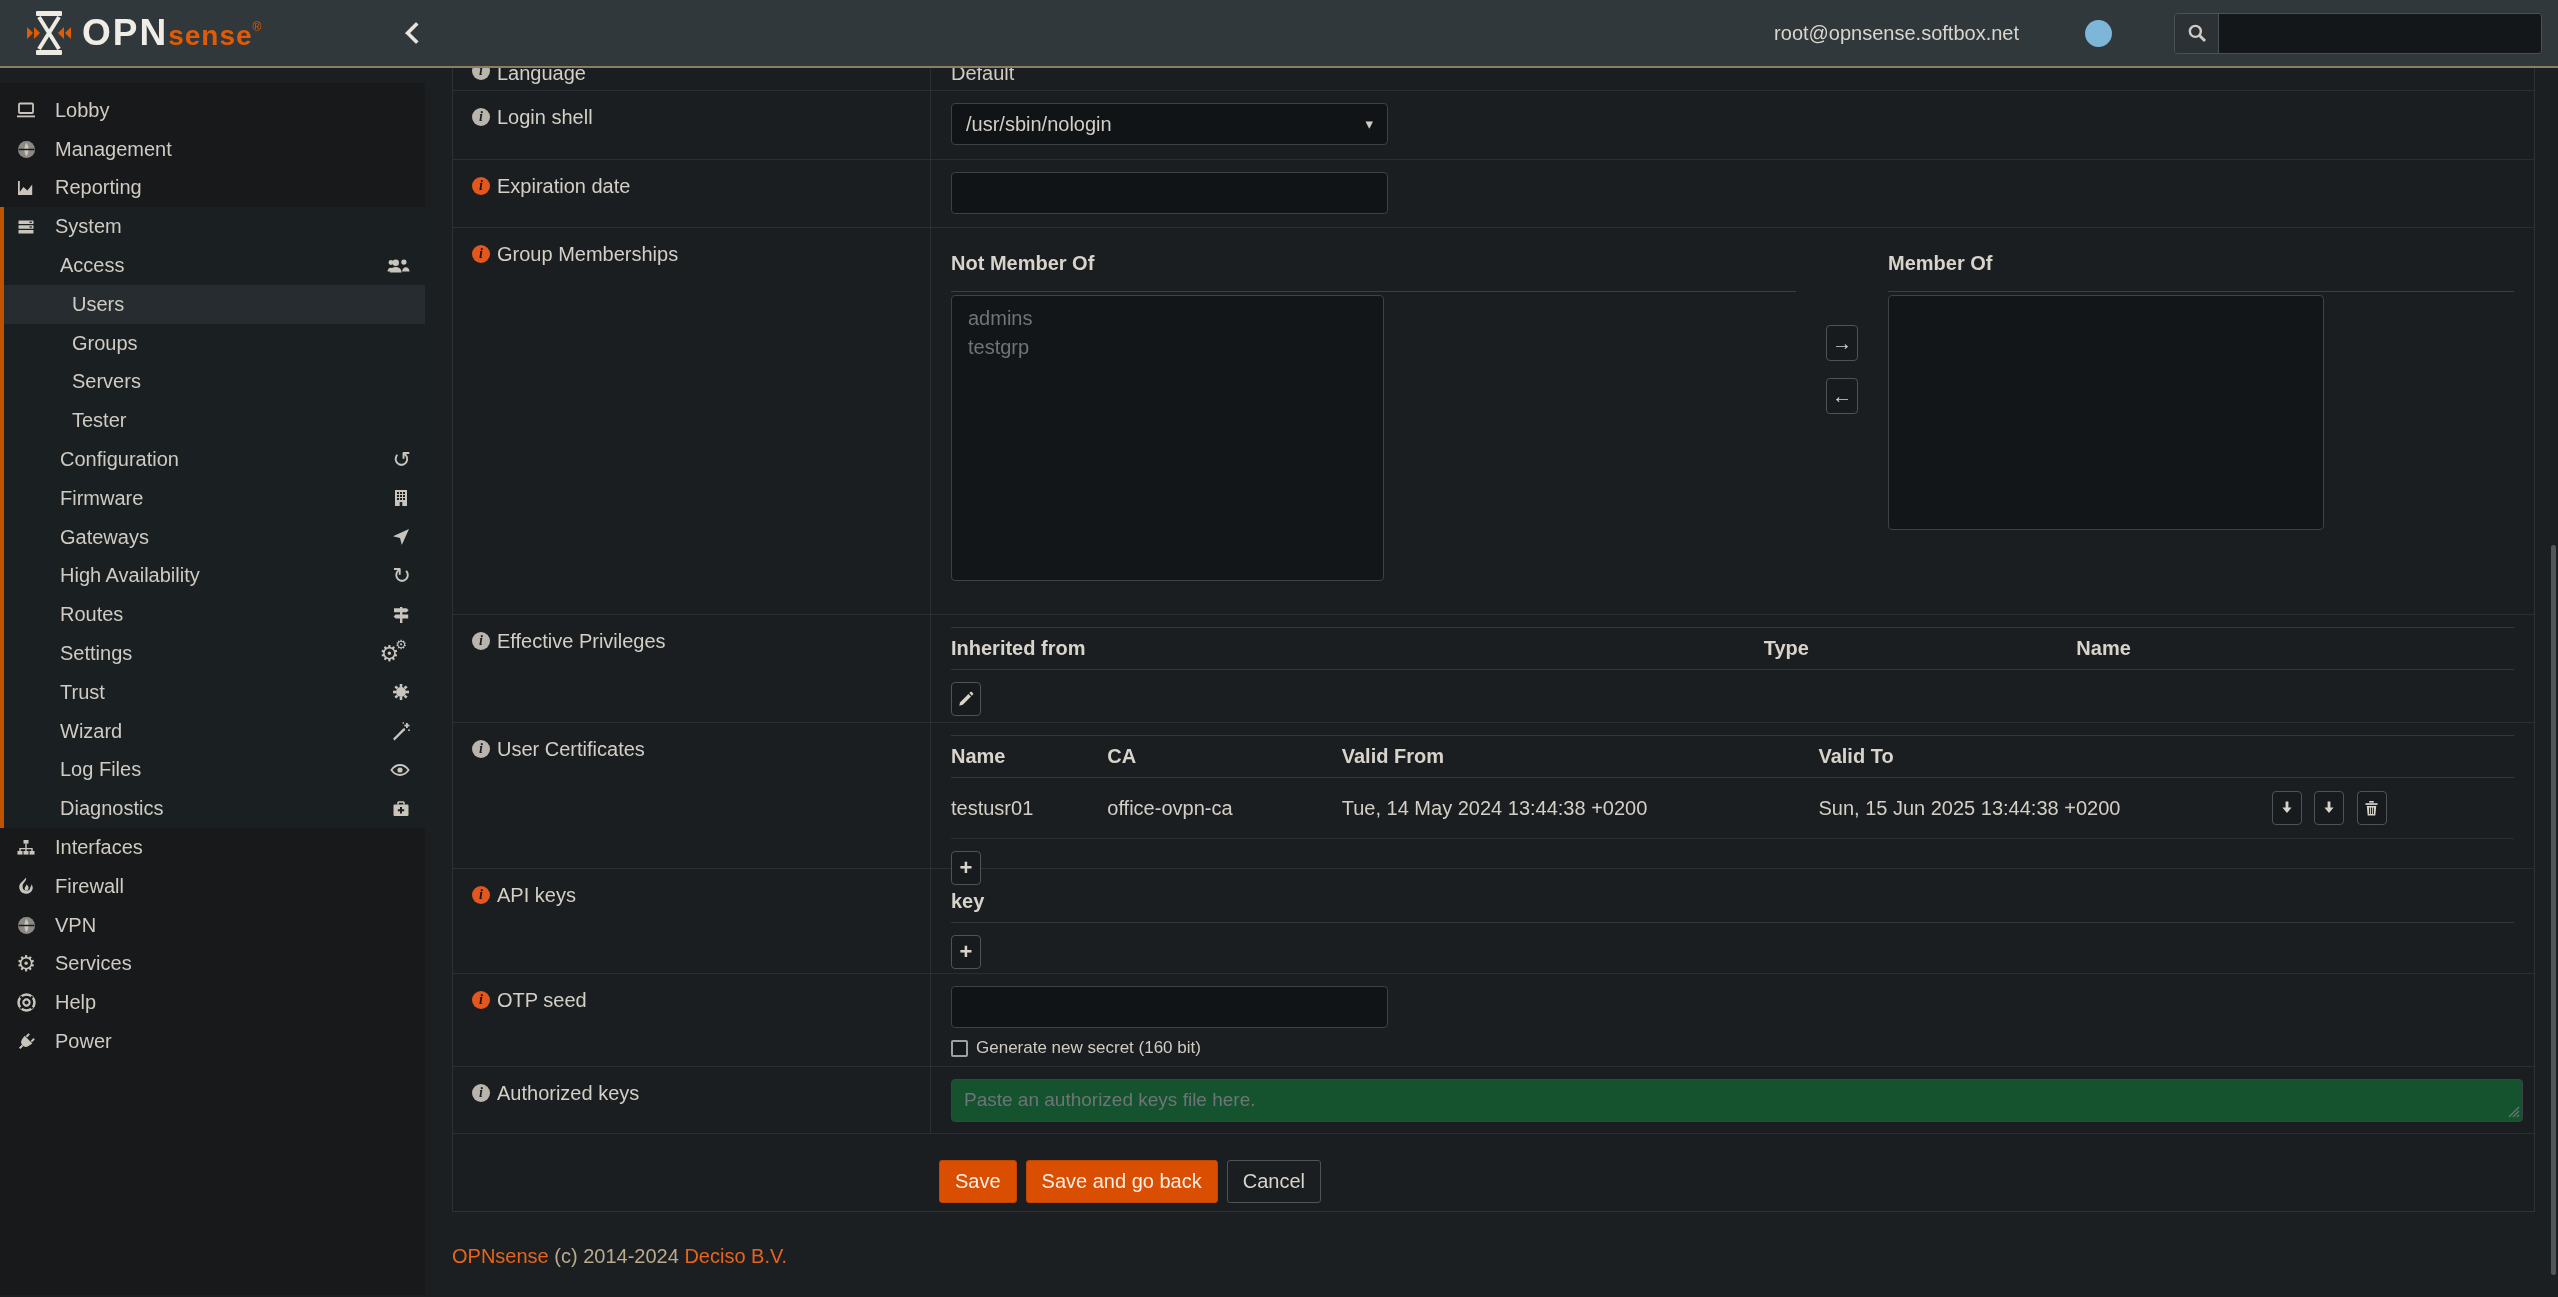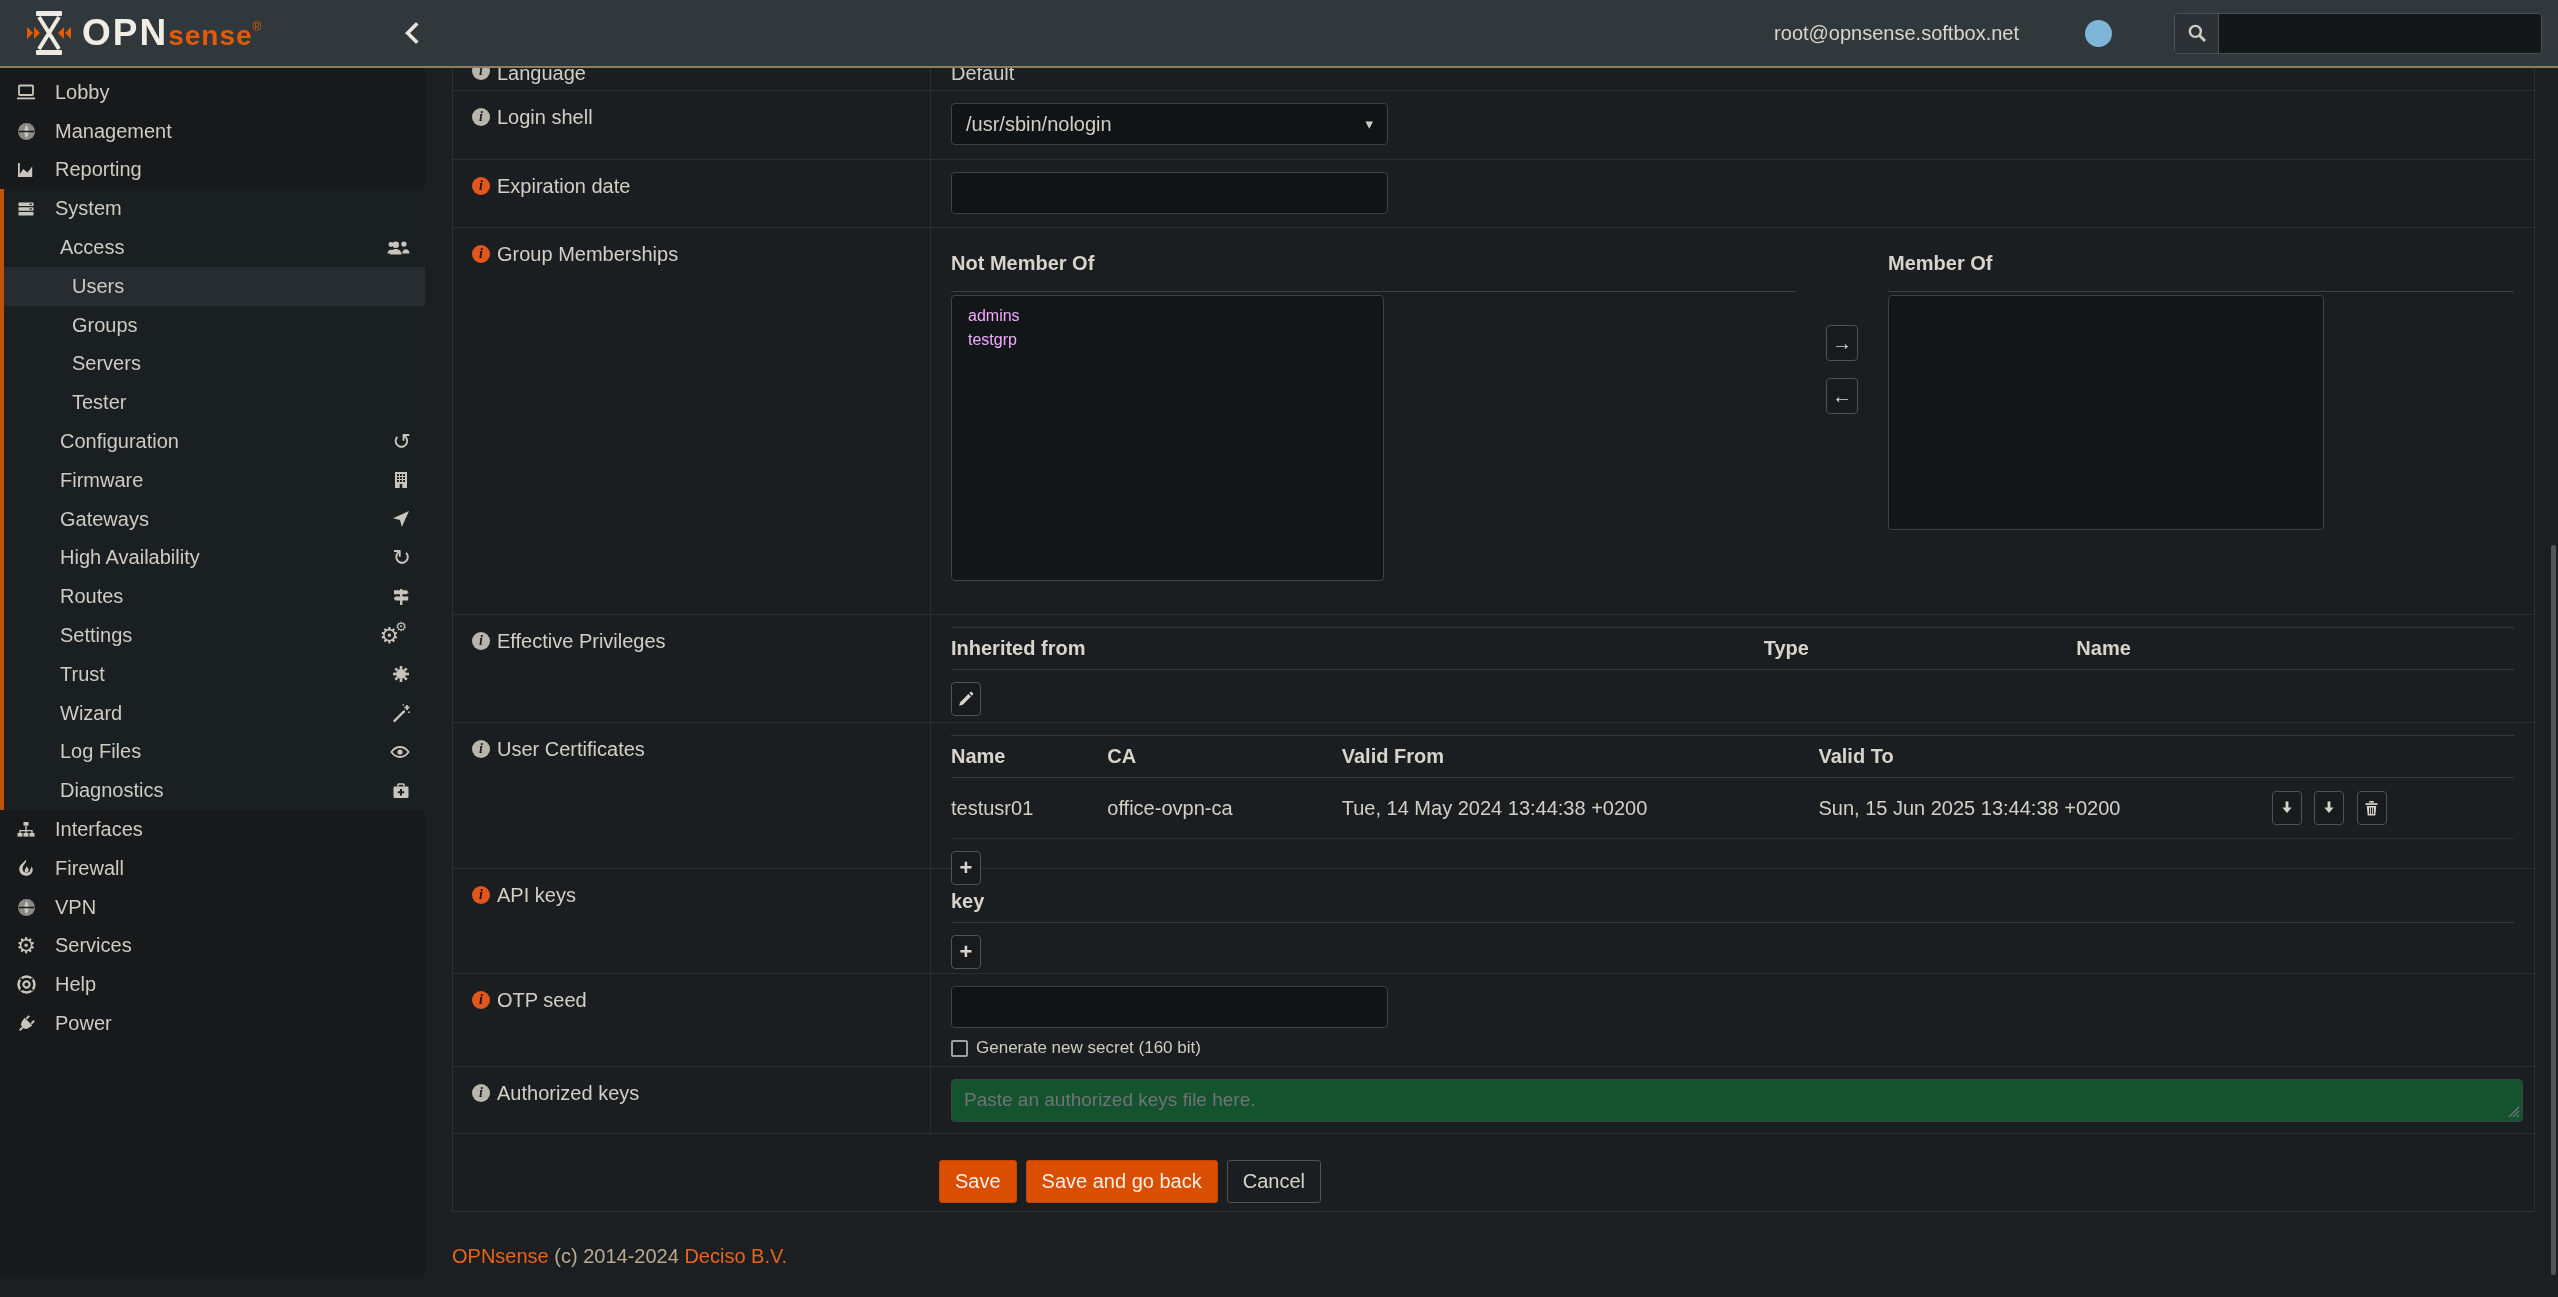--- a/index.html
+++ b/index.html
@@ -38,21 +38,21 @@
     width:44px; background:#2b3134; display:flex; align-items:center; justify-content:center;
     border-right:1px solid #4b5154;
   }
   .search-input {
     flex:1; background:#141719; border:none; outline:none; color:#cfcbc2;
     font-size:18px; padding:0 10px; font-family:inherit;
   }
 
   
   .sidebar {
-    position:absolute; top:65px; left:0; width:425px; height:1212px;
+    position:absolute; top:83px; left:0; width:425px; height:1212px;
     background:#17191b; padding-top:8px; overflow:hidden;
   }
   .nav-item {
     height:38.8px; display:flex; align-items:center; font-size:20px; color:#cfcbc2;
     cursor:pointer; position:relative;
   }
   .nav-item .ic { width:26px; display:flex; justify-content:center; margin:0 16px 0 13px; }
   .nav-l2 { padding-left:56px; }
   .nav-l3 { padding-left:68px; }
   .nav-item.active { background:#262c30; }
@@ -118,21 +118,21 @@
   .dl-mid { width:92px; padding-top:85px; display:flex; flex-direction:column; align-items:center; }
   .dl-col2 { flex:1; }
   .dl-header { font-size:20px; font-weight:bold; color:#d8d4cb; padding-top:12px; }
   .dl-hr { border:none; border-top:1px solid #3a3f42; margin:16px 0 0 0; }
   .listbox {
     margin-top:3px; background:#131618; border:1px solid #3c4245; border-radius:4px;
     padding:8px 0; overflow:auto;
   }
   .lb1 { width:433px; height:286px; }
   .lb2 { width:436px; height:235px; }
-  .lb-opt { font-size:16px; color:#f0abfc; padding:3px 16px; cursor:pointer; }
+  .lb-opt { font-size:20px; color:#737373; padding:3px 16px; cursor:pointer; }
   .xfer-btn {
     width:32px; height:36px; background:#181b1d; border:1px solid #4d5356; border-radius:4px;
     color:#d8d4cb; font-size:20px; font-weight:bold; display:flex; align-items:center; justify-content:center;
     cursor:pointer;
   }
   .xfer-btn + .xfer-btn { margin-top:17px; }
 
   
   .gtable { width:100%; border-collapse:collapse; }
   .gtable th {

